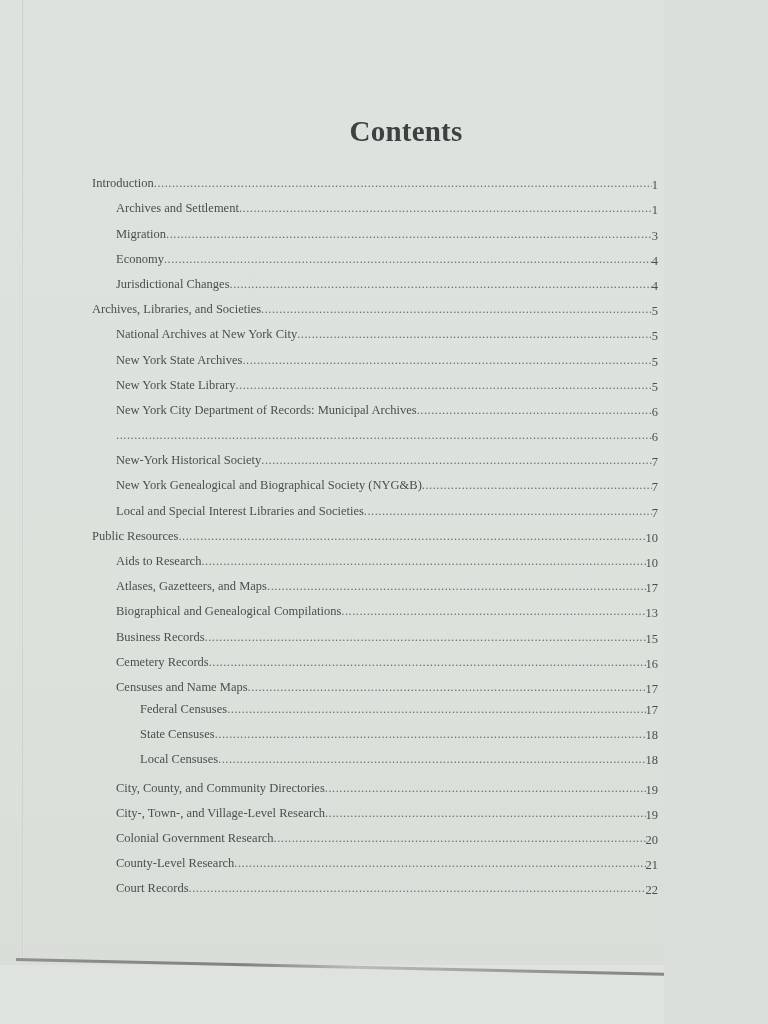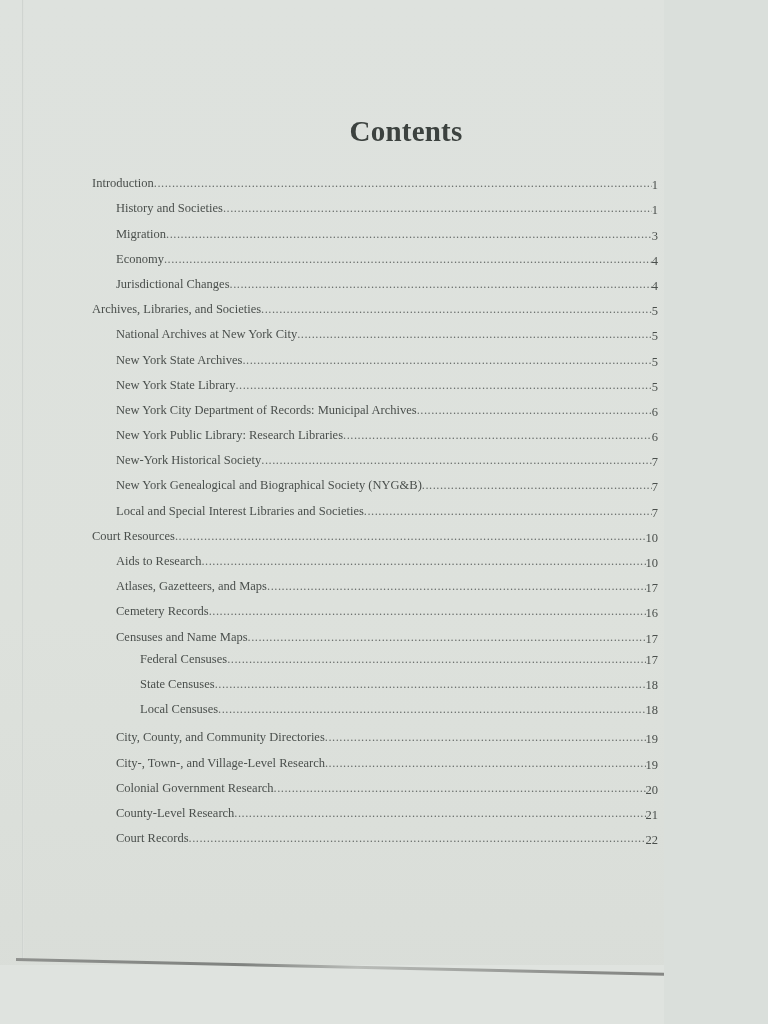--- a/index.html
+++ b/index.html
@@ -99,21 +99,21 @@
 
   <h1 class="title">Contents</h1>
 
   <div class="toc" id="toc">
       <div class="toc-row l1">
         <span class="toc-label">Introduction</span>
         <span class="toc-leader"></span>
         <span class="toc-page">1</span>
       </div>
       <div class="toc-row l2">
-        <span class="toc-label">History and Societies</span>
+        <span class="toc-label">Archives and Settlement</span>
         <span class="toc-leader"></span>
         <span class="toc-page">1</span>
       </div>
       <div class="toc-row l2">
         <span class="toc-label">Migration</span>
         <span class="toc-leader"></span>
         <span class="toc-page">3</span>
       </div>
       <div class="toc-row l2">
         <span class="toc-label">Economy</span>
@@ -144,53 +144,62 @@
         <span class="toc-label">New York State Library</span>
         <span class="toc-leader"></span>
         <span class="toc-page">5</span>
       </div>
       <div class="toc-row l2">
         <span class="toc-label">New York City Department of Records: Municipal Archives</span>
         <span class="toc-leader"></span>
         <span class="toc-page">6</span>
       </div>
       <div class="toc-row l2">
-        <span class="toc-label">New York Public Library: Research Libraries</span>
         <span class="toc-leader"></span>
         <span class="toc-page">6</span>
       </div>
       <div class="toc-row l2">
         <span class="toc-label">New-York Historical Society</span>
         <span class="toc-leader"></span>
         <span class="toc-page">7</span>
       </div>
       <div class="toc-row l2">
         <span class="toc-label">New York Genealogical and Biographical Society (NYG&amp;B)</span>
         <span class="toc-leader"></span>
         <span class="toc-page">7</span>
       </div>
       <div class="toc-row l2">
         <span class="toc-label">Local and Special Interest Libraries and Societies</span>
         <span class="toc-leader"></span>
         <span class="toc-page">7</span>
       </div>
       <div class="toc-row l1">
-        <span class="toc-label">Court Resources</span>
+        <span class="toc-label">Public Resources</span>
         <span class="toc-leader"></span>
         <span class="toc-page">10</span>
       </div>
       <div class="toc-row l2">
         <span class="toc-label">Aids to Research</span>
         <span class="toc-leader"></span>
         <span class="toc-page">10</span>
       </div>
       <div class="toc-row l2">
         <span class="toc-label">Atlases, Gazetteers, and Maps</span>
         <span class="toc-leader"></span>
         <span class="toc-page">17</span>
+      </div>
+      <div class="toc-row l2">
+        <span class="toc-label">Biographical and Genealogical Compilations</span>
+        <span class="toc-leader"></span>
+        <span class="toc-page">13</span>
+      </div>
+      <div class="toc-row l2">
+        <span class="toc-label">Business Records</span>
+        <span class="toc-leader"></span>
+        <span class="toc-page">15</span>
       </div>
       <div class="toc-row l2">
         <span class="toc-label">Cemetery Records</span>
         <span class="toc-leader"></span>
         <span class="toc-page">16</span>
       </div>
       <div class="toc-row l2">
         <span class="toc-label">Censuses and Name Maps</span>
         <span class="toc-leader"></span>
         <span class="toc-page">17</span>

